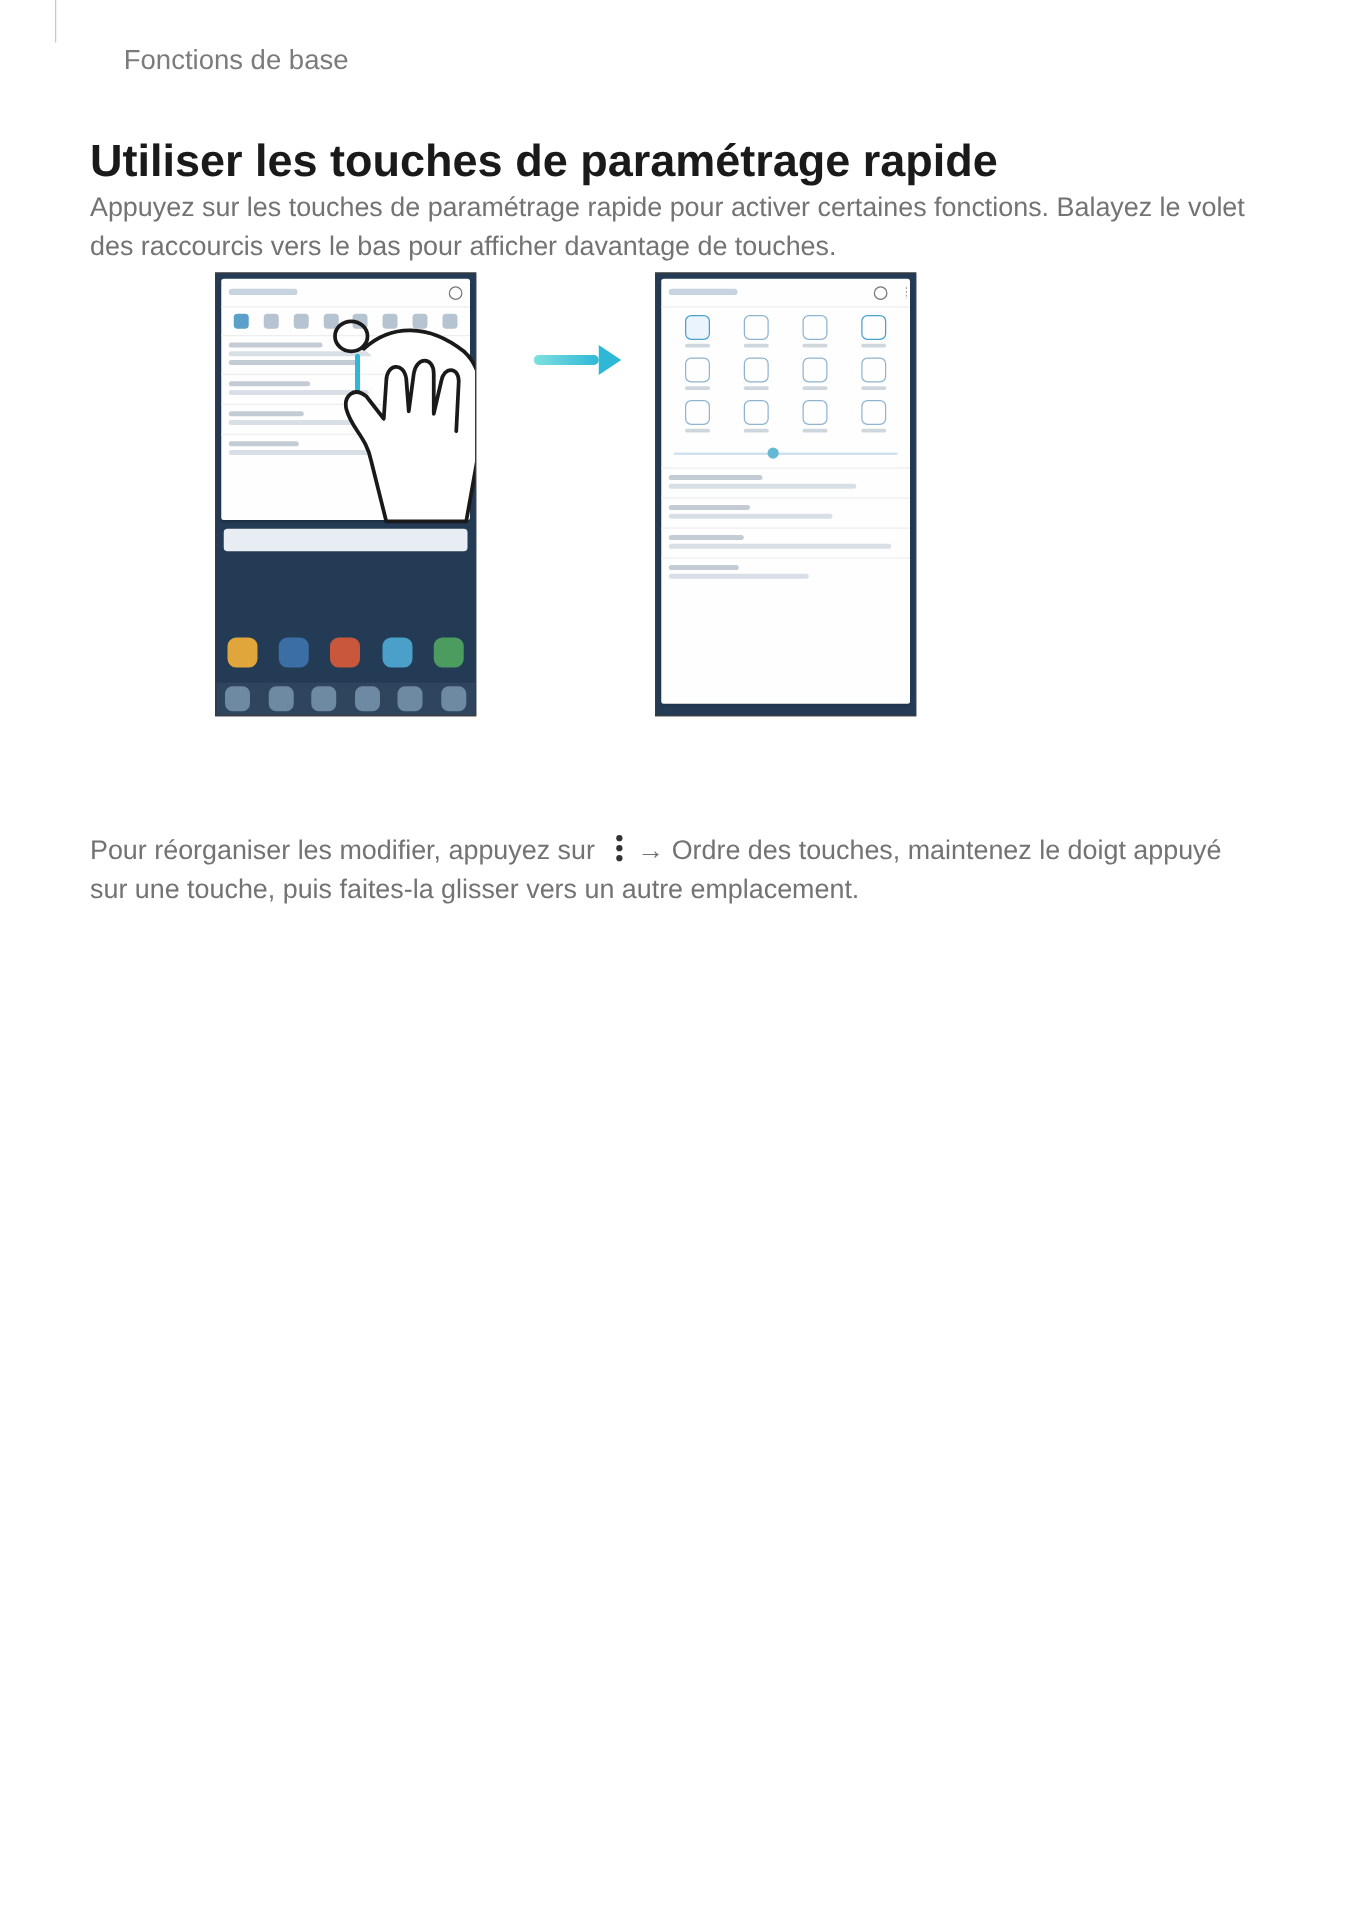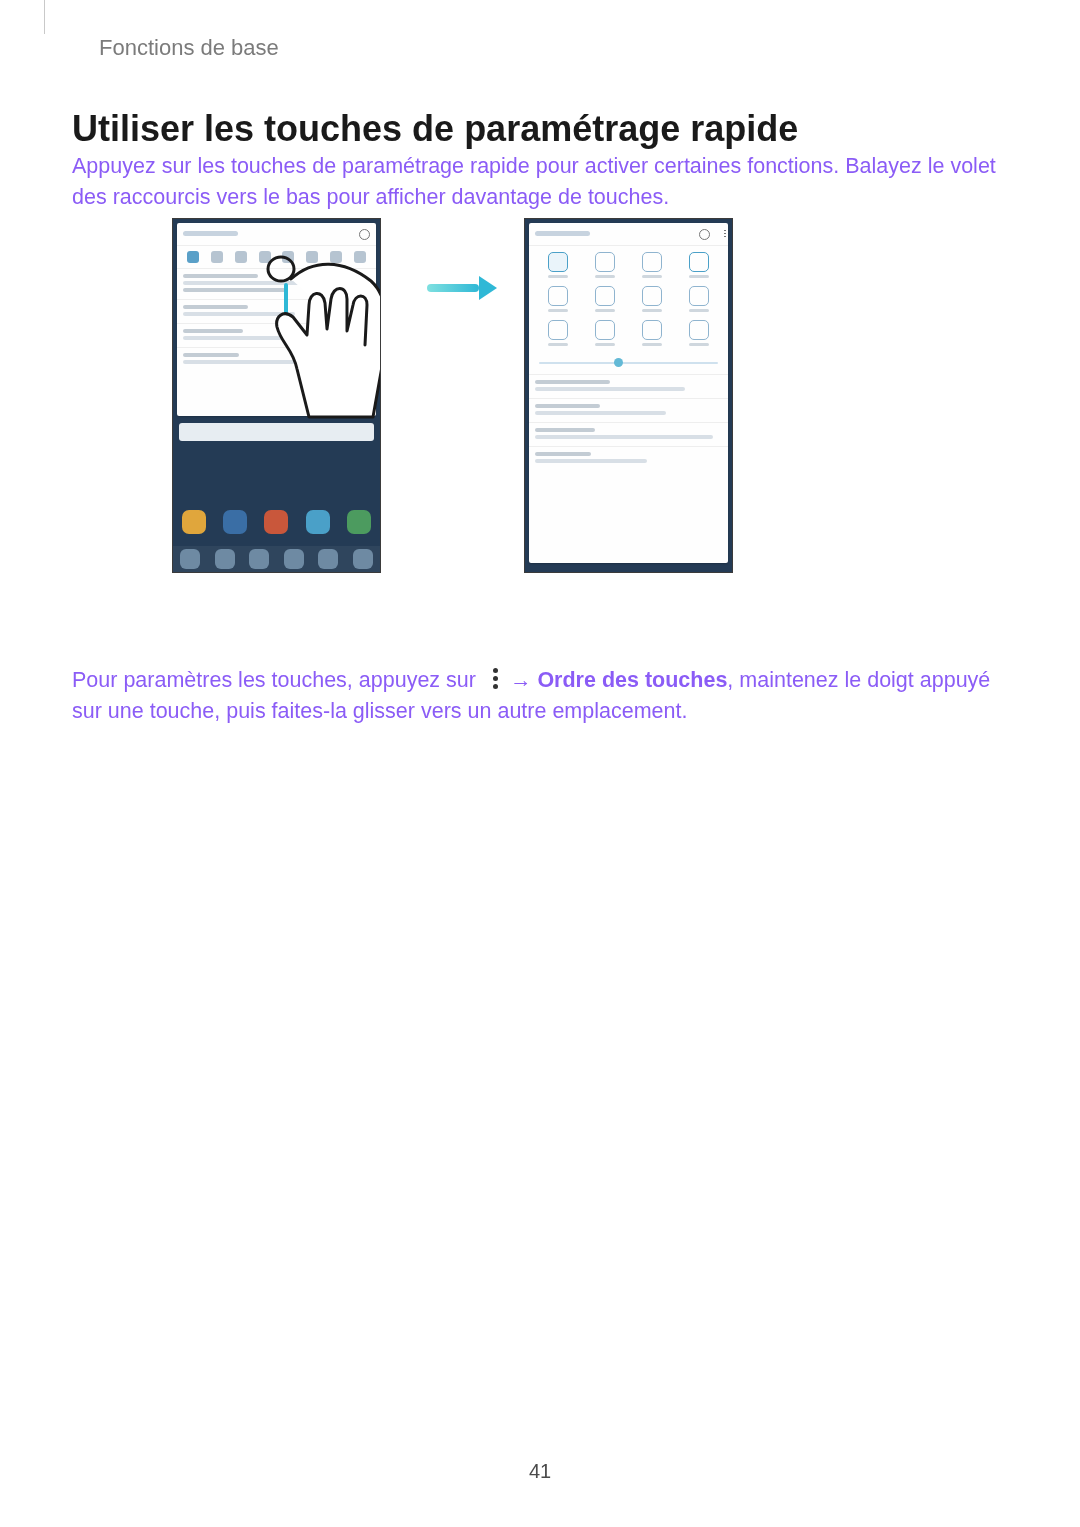--- a/index.html
+++ b/index.html
@@ -27,26 +27,26 @@
     font-size:36px;
     font-weight:700;
     color:#1a1a1a;
   }
   .para{
     position:absolute;
     left:72px;
     width:935px;
     font-size:21.5px;
     line-height:31px;
-    color:#8b5cf6;
+    color:#737373;
   }
   .para1{top:151px;}
   .para2{top:595px;}
   .para3{top:665px;display:block;}
-  .para3 .bold{font-weight:700;text-align:right;}
+  .para3 .bold{font-weight:400;text-align:right;}
   .kebab{
     display:inline-block;
     width:14px;
     height:22px;
     position:relative;
     vertical-align:-3px;
     margin:0 2px 0 6px;
   }
   .kebab span{
     position:absolute;
@@ -333,17 +333,16 @@
         <div class="notif">
             <div class="nb" style="width:30%;"></div>
             <div class="nb nb3" style="width:60%;"></div>
           </div>
       </div>
     </div>
   </div>
 
 
   <div class="para para3">
-    <span>Pour paramètres les touches, appuyez sur </span><span class="kebab"><span></span><span></span><span></span></span><span> → </span><span class="bold">Ordre des touches</span><span>, maintenez le doigt appuyé sur une touche, puis faites-la glisser vers un autre emplacement.</span>
+    <span>Pour réorganiser les modifier, appuyez sur </span><span class="kebab"><span></span><span></span><span></span></span><span> → </span><span class="bold">Ordre des touches</span><span>, maintenez le doigt appuyé sur une touche, puis faites-la glisser vers un autre emplacement.</span>
   </div>
 
-  <div class="page-number">41</div>
 </div>
 
 </body></html>

